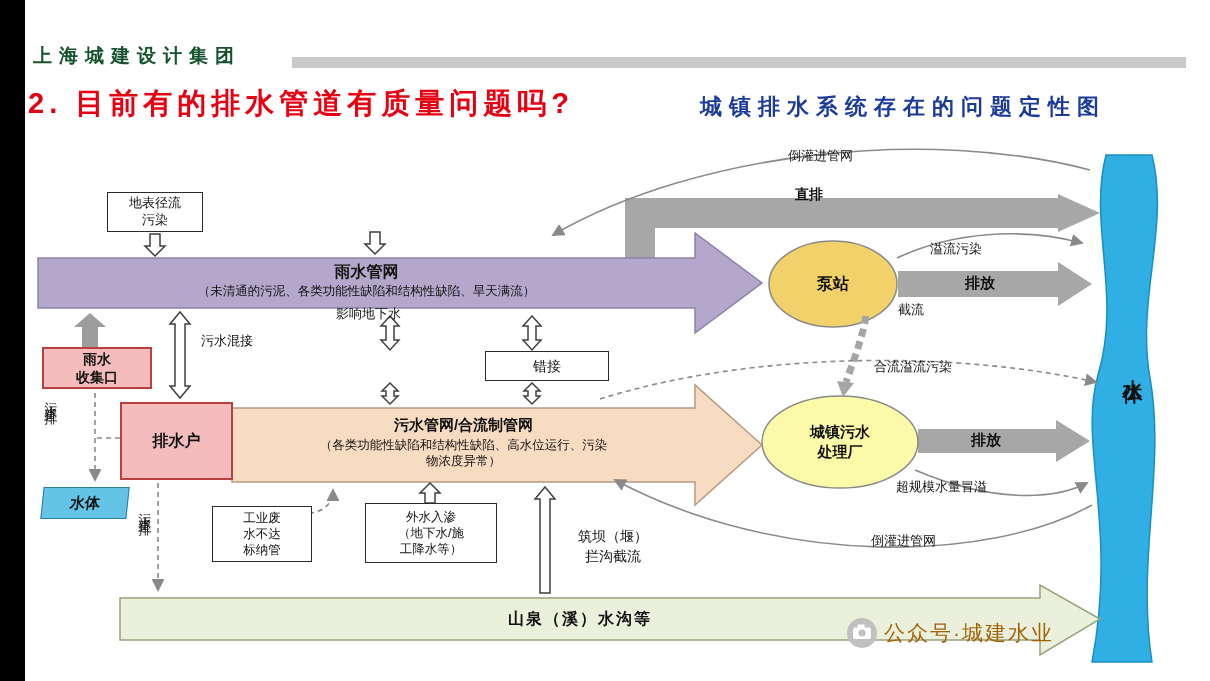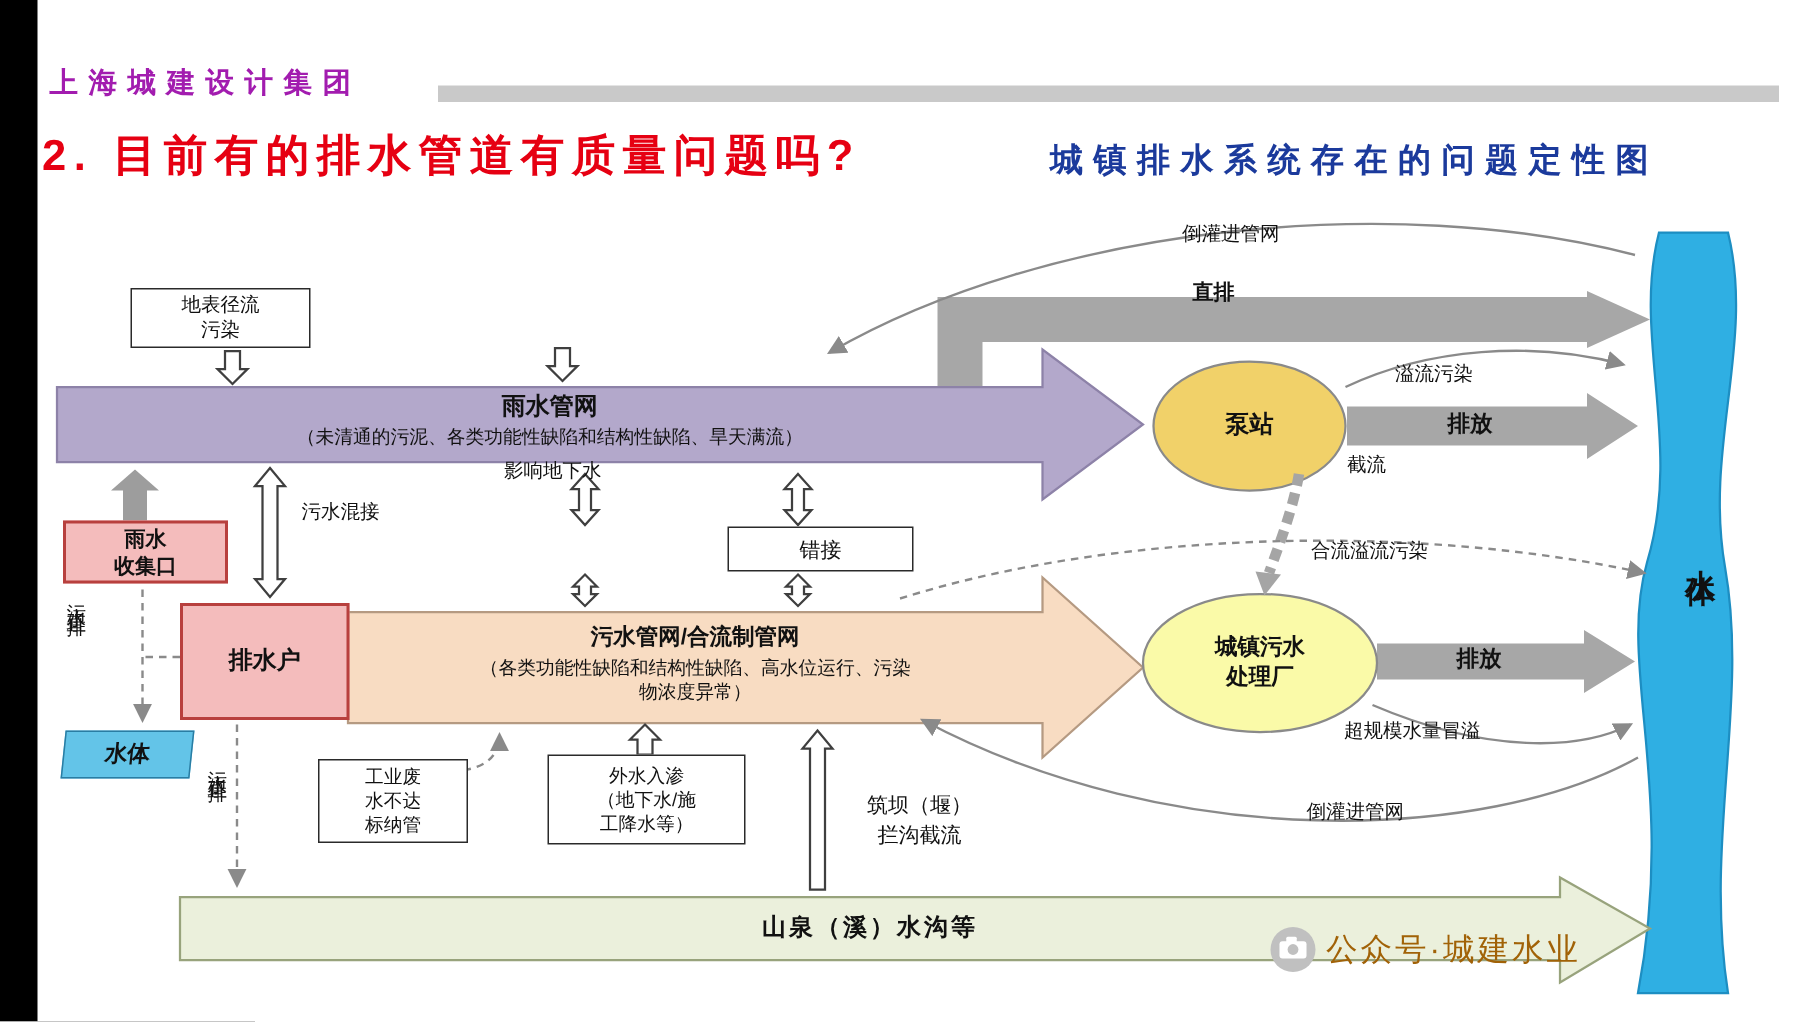--- a/index.html
+++ b/index.html
@@ -10,21 +10,21 @@
   .txt{position:absolute;z-index:2;color:#111;line-height:1.25}
   .ctr{text-align:center}
   .b{font-weight:bold}
   .wbox{position:absolute;z-index:2;display:flex;flex-direction:column;align-items:center;justify-content:center;
         text-align:center;background:#fff;border:1.5px solid #2a2a2a;font-size:13px;line-height:1.3;color:#111}
   .pinkbox{background:var(--pink-box,#f4bcbc);border:2px solid #b8403e;font-weight:bold}
   .bluebox{background:var(--water-blue-light,#63c4e8);border:1.5px solid #2a7da3;font-weight:bold;transform:skewX(-6deg)}
   .vert{writing-mode:vertical-rl;text-orientation:upright;letter-spacing:3px}
   .sidebar{position:absolute;left:0;top:0;width:25px;height:681px;background:#000;z-index:4}
   .hdr-rule{position:absolute;left:292px;top:57px;width:894px;height:11px;background:#c9c9c9;z-index:2}
-  .logo{position:absolute;left:33px;top:44px;font-size:19px;font-weight:900;letter-spacing:7px;color:#a21caf;z-index:3}
+  .logo{position:absolute;left:33px;top:44px;font-size:19px;font-weight:900;letter-spacing:7px;color:#14532d;z-index:3}
   .title{position:absolute;left:28px;top:84px;font-size:29px;font-weight:bold;letter-spacing:5px;color:var(--title-red,#e60012);z-index:3}
   .subtitle{position:absolute;left:700px;top:92px;font-size:22px;font-weight:bold;letter-spacing:7px;color:var(--subtitle-blue,#1b3a9c);z-index:3}
   .wm{position:absolute;left:884px;top:619px;font-size:21px;letter-spacing:2px;color:#a16207;z-index:3}
   
   .purple{fill:var(--purple-arrow,#b3a8cb);stroke:#8d82a8;stroke-width:1.5}
   .orange{fill:var(--orange-arrow,#f8dcc2);stroke:#b59a82;stroke-width:1.5}
   .green{fill:var(--green-arrow,#ebf0dc);stroke:#98a37c;stroke-width:1.5}
   .grayA{fill:var(--gray-arrow,#a7a7a7)}
   .hollow{fill:#fff;stroke:#3f3f3f;stroke-width:1.5}
   .thin{fill:none;stroke:#8a8a8a;stroke-width:1.6}
@@ -91,21 +91,21 @@
     <path class="thind" marker-end="url(#mk)" d="M158,483 L158,590"></path>
 
     <g>
       <circle cx="862" cy="633" r="15" fill="#c0c0c0"></circle>
       <rect x="857.5" y="624.5" width="7" height="5" rx="1" fill="#fff"></rect>
       <rect x="853" y="627.5" width="18" height="11.5" rx="2" fill="#fff"></rect>
       <circle cx="862" cy="633" r="3.6" fill="#c0c0c0"></circle>
     </g>
   </svg>
 
-  <div class="wbox" style="left:87px;top:192px;width:120px;height:40px">
+  <div class="wbox" style="left:107px;top:192px;width:96px;height:40px">
     <span>地表径流</span>
     <span>污染</span>
   </div>
 
 
   <div class="txt ctr b" style="left:38px;top:262px;width:657px;font-size:16px">雨水管网</div>
   <div class="txt ctr" style="left:38px;top:284px;width:657px;font-size:12.5px">（未清通的污泥、各类功能性缺陷和结构性缺陷、旱天满流）</div>
 
   <div class="txt ctr b" style="left:769px;top:274px;width:128px;font-size:16px">泵站</div>
   <div class="txt" style="left:930px;top:241px;font-size:13px">溢流污染</div>

